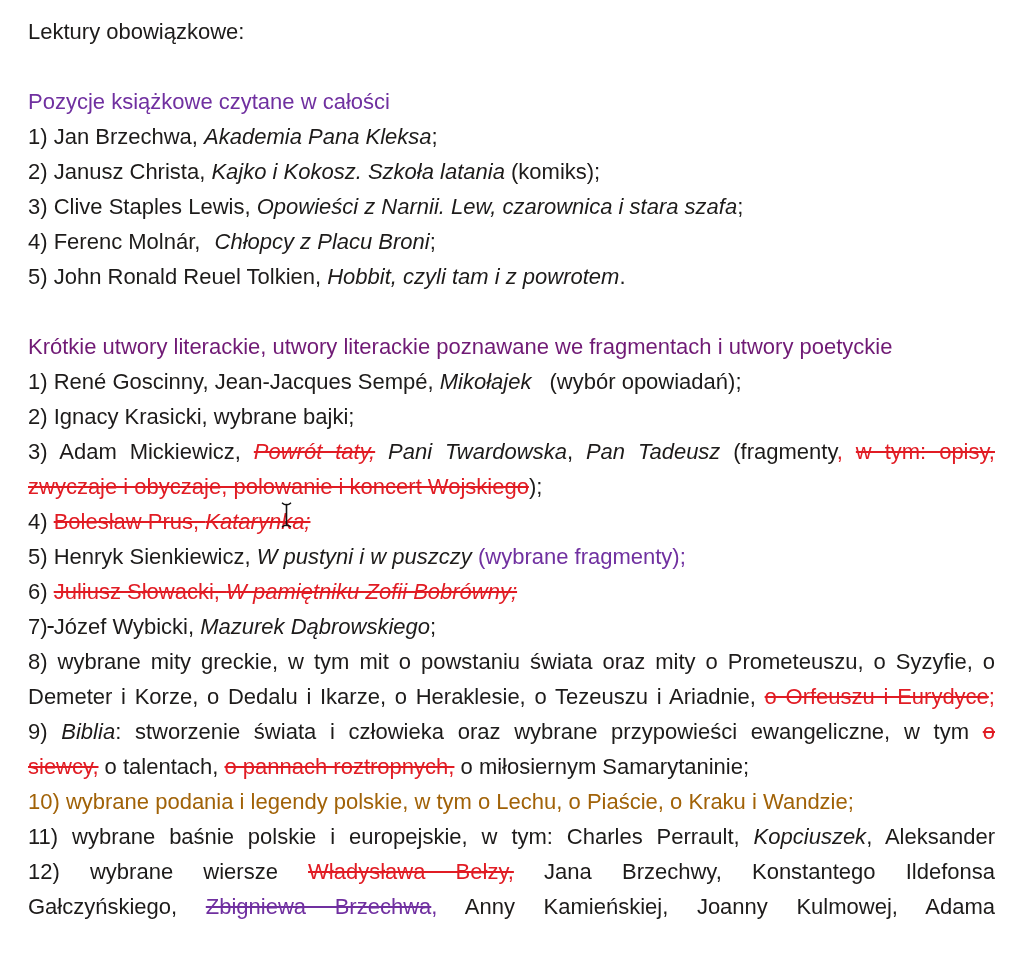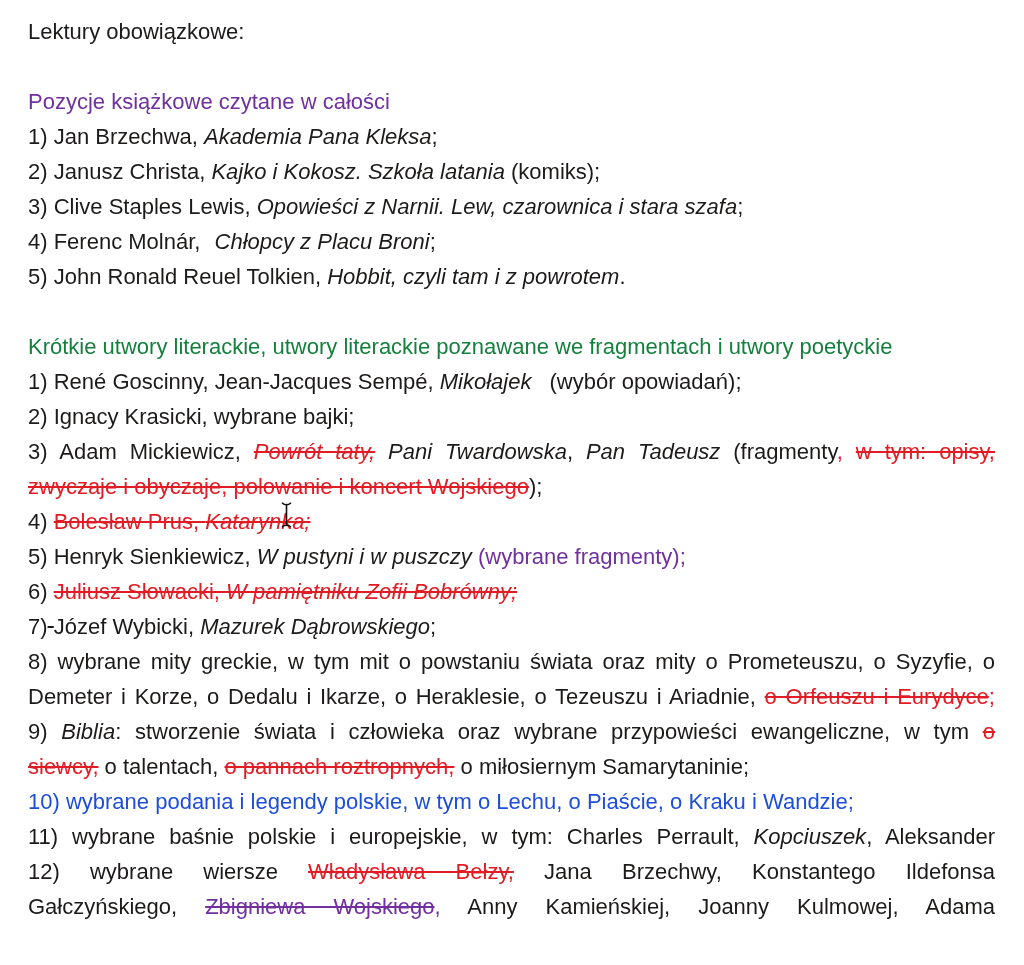--- a/index.html
+++ b/index.html
@@ -52,37 +52,37 @@
   <div class="content">
       <div class="line"><span style="color: rgb(29, 27, 26);">Lektury obowiązkowe:</span></div>
       <div class="line blank"></div>
       <div class="line"><span style="color: rgb(112, 48, 160);">Pozycje książkowe czytane w całości</span></div>
       <div class="line"><span style="color: rgb(29, 27, 26);">1) Jan Brzechwa, </span><span class="it" style="color: rgb(29, 27, 26);">Akademia Pana Kleksa</span><span style="color: rgb(29, 27, 26);">;</span></div>
       <div class="line"><span style="color: rgb(29, 27, 26);">2) Janusz Christa, </span><span class="it" style="color: rgb(29, 27, 26);">Kajko i Kokosz. Szkoła latania</span><span style="color: rgb(29, 27, 26);"> (komiks);</span></div>
       <div class="line"><span style="color: rgb(29, 27, 26);">3) Clive Staples Lewis, </span><span class="it" style="color: rgb(29, 27, 26);">Opowieści z Narnii. Lew, czarownica i stara szafa</span><span style="color: rgb(29, 27, 26);">;</span></div>
       <div class="line"><span style="color: rgb(29, 27, 26);">4) Ferenc Molnár, </span><span class="it" style="color: rgb(29, 27, 26); margin-left: 8px;">Chłopcy z Placu Broni</span><span style="color: rgb(29, 27, 26);">;</span></div>
       <div class="line"><span style="color: rgb(29, 27, 26);">5) John Ronald Reuel Tolkien, </span><span class="it" style="color: rgb(29, 27, 26);">Hobbit, czyli tam i z powrotem</span><span style="color: rgb(29, 27, 26);">.</span></div>
       <div class="line blank"></div>
-      <div class="line"><span style="color: #15803d;">Krótkie utwory literackie, utwory literackie poznawane we fragmentach i utwory poetyckie</span></div>
+      <div class="line"><span style="color: #701a75;">Krótkie utwory literackie, utwory literackie poznawane we fragmentach i utwory poetyckie</span></div>
       <div class="line"><span style="color: rgb(29, 27, 26);">1) René Goscinny, Jean-Jacques Sempé, </span><span class="it" style="color: rgb(29, 27, 26);">Mikołajek</span><span style="color: rgb(29, 27, 26); margin-left: 12px;"> (wybór opowiadań);</span></div>
       <div class="line"><span style="color: rgb(29, 27, 26);">2) Ignacy Krasicki, wybrane bajki;</span></div>
       <div class="line justify"><span style="color: rgb(29, 27, 26);">3) Adam Mickiewicz, </span><span class="it st" style="color: rgb(225, 28, 36);">Powrót taty,</span><span style="color: rgb(29, 27, 26);"> </span><span class="it" style="color: rgb(29, 27, 26);">Pani Twardowska</span><span style="color: rgb(29, 27, 26);">, </span><span class="it" style="color: rgb(29, 27, 26);">Pan Tadeusz</span><span style="color: rgb(29, 27, 26);"> (fragmenty</span><span style="color: rgb(225, 28, 36);">,</span><span style="color: rgb(29, 27, 26);"> </span><span class="st" style="color: rgb(225, 28, 36);">w tym: opisy,</span></div>
       <div class="line"><span class="st" style="color: rgb(225, 28, 36);">zwyczaje i obyczaje, polowanie i koncert Wojskiego</span><span style="color: rgb(29, 27, 26);">);</span></div>
       <div class="line"><span style="color: rgb(29, 27, 26);">4) </span><span class="st" style="color: rgb(225, 28, 36);">Bolesław Prus, </span><span class="it st" style="color: rgb(225, 28, 36);">Katarynka;</span></div>
       <div class="line"><span style="color: rgb(29, 27, 26);">5) Henryk Sienkiewicz, </span><span class="it" style="color: rgb(29, 27, 26);">W pustyni i w puszczy</span><span style="color: rgb(29, 27, 26);"> </span><span style="color: rgb(112, 48, 160);">(wybrane fragmenty);</span></div>
       <div class="line"><span style="color: rgb(29, 27, 26);">6) </span><span class="st" style="color: rgb(225, 28, 36);">Juliusz Słowacki, </span><span class="it st" style="color: rgb(225, 28, 36);">W pamiętniku Zofii Bobrówny;</span></div>
       <div class="line"><span style="color: rgb(29, 27, 26);">7)</span><span class="st" style="color: rgb(29, 27, 26);">&nbsp;</span><span style="color: rgb(29, 27, 26);">Józef Wybicki, </span><span class="it" style="color: rgb(29, 27, 26);">Mazurek Dąbrowskiego</span><span style="color: rgb(29, 27, 26);">;</span></div>
       <div class="line justify"><span style="color: rgb(29, 27, 26);">8) wybrane mity greckie, w tym mit o powstaniu świata oraz mity o Prometeuszu, o Syzyfie, o</span></div>
       <div class="line justify"><span style="color: rgb(29, 27, 26);">Demeter i Korze, o Dedalu i Ikarze, o Heraklesie, o Tezeuszu i Ariadnie, </span><span class="st" style="color: rgb(225, 28, 36);">o Orfeuszu i Eurydyce</span><span style="color: rgb(225, 28, 36);">;</span></div>
       <div class="line justify"><span style="color: rgb(29, 27, 26);">9) </span><span class="it" style="color: rgb(29, 27, 26);">Biblia</span><span style="color: rgb(29, 27, 26);">: stworzenie świata i człowieka oraz wybrane przypowieści ewangeliczne, w tym </span><span class="st" style="color: rgb(225, 28, 36);">o</span></div>
       <div class="line"><span class="st" style="color: rgb(225, 28, 36);">siewcy,</span><span style="color: rgb(29, 27, 26);"> o talentach, </span><span class="st" style="color: rgb(225, 28, 36);">o pannach roztropnych,</span><span style="color: rgb(29, 27, 26);"> o miłosiernym Samarytaninie;</span></div>
-      <div class="line"><span style="color: #1d4ed8; text-align: right;">10) wybrane podania i legendy polskie, w tym o Lechu, o Piaście, o Kraku i Wandzie;</span></div>
+      <div class="line"><span style="color: #a16207; text-align: right;">10) wybrane podania i legendy polskie, w tym o Lechu, o Piaście, o Kraku i Wandzie;</span></div>
       <div class="line justify"><span style="color: rgb(29, 27, 26);">11) wybrane baśnie polskie i europejskie, w tym: Charles Perrault, </span><span class="it" style="color: rgb(29, 27, 26);">Kopciuszek</span><span style="color: rgb(29, 27, 26);">, Aleksander</span></div>
       <div class="line justify"><span style="color: rgb(29, 27, 26);">12) wybrane wiersze </span><span class="st" style="color: rgb(225, 28, 36);">Władysława Bełzy,</span><span style="color: rgb(29, 27, 26);"> Jana Brzechwy, Konstantego Ildefonsa</span></div>
-      <div class="line justify"><span style="color: rgb(29, 27, 26);">Gałczyńskiego, </span><span class="st" style="color: rgb(112, 48, 160);">Zbigniewa Wojskiego</span><span style="color: rgb(112, 48, 160);">,</span><span style="color: rgb(29, 27, 26);"> Anny Kamieńskiej, Joanny Kulmowej, Adama</span></div>
+      <div class="line justify"><span style="color: rgb(29, 27, 26);">Gałczyńskiego, </span><span class="st" style="color: rgb(112, 48, 160);">Zbigniewa Brzechwa</span><span style="color: rgb(112, 48, 160);">,</span><span style="color: rgb(29, 27, 26);"> Anny Kamieńskiej, Joanny Kulmowej, Adama</span></div>
     </div>
   <div class="ibeam-cursor" style="left: 281px; top: 502px;">
     <svg width="11" height="26" viewBox="0 0 11 26" xmlns="http://www.w3.org/2000/svg">
       <g fill="none" stroke="#111111" stroke-width="1.6" stroke-linecap="round">
         <path d="M1.5 1.2 C3.5 3.2, 7.5 3.2, 9.5 1.2"></path>
         <path d="M5.5 2.6 L5.5 23.4"></path>
         <path d="M1.5 24.8 C3.5 22.8, 7.5 22.8, 9.5 24.8"></path>
       </g>
     </svg>
   </div>

